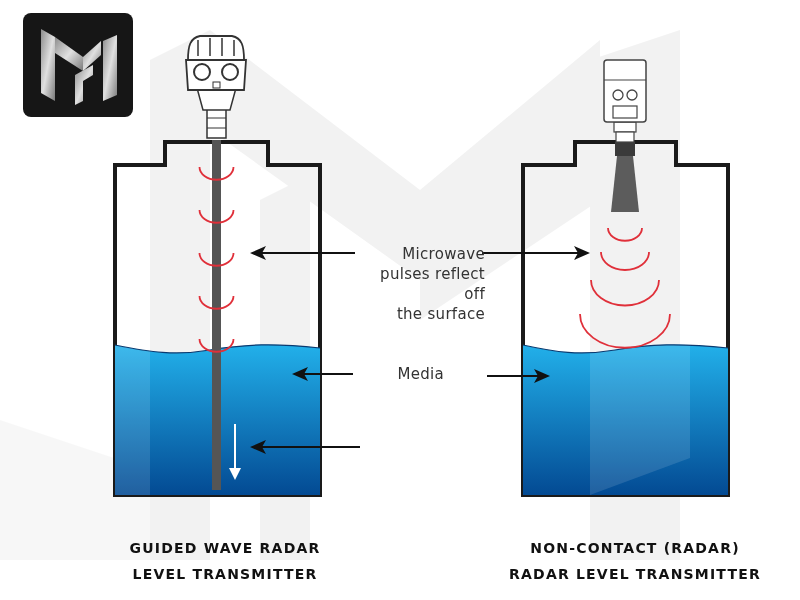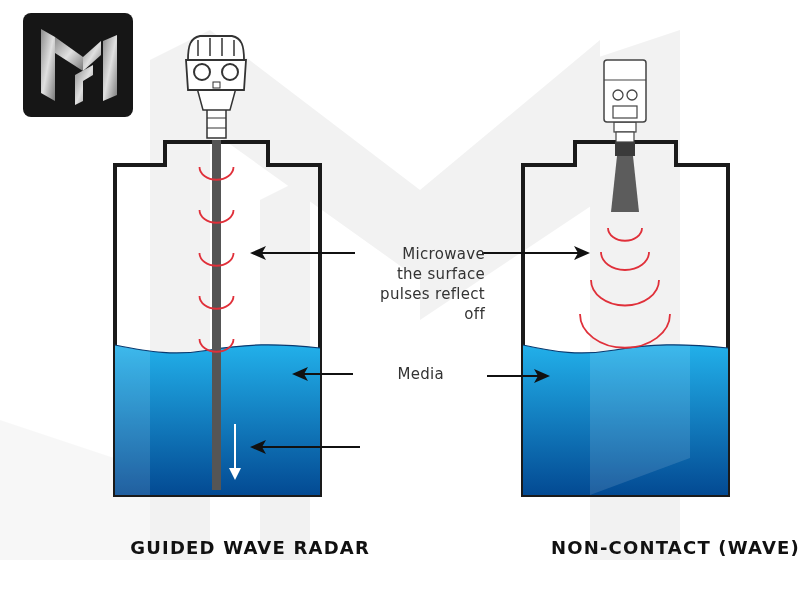--- a/index.html
+++ b/index.html
@@ -1,21 +1,21 @@
 <!DOCTYPE html>
 <html><head>
 <meta charset="utf-8">
 <style>
   html, body { margin: 0; padding: 0; }
   body { width: 800px; height: 600px; background: #ffffff; overflow: hidden; position: relative;
          font-family: "DejaVu Sans", sans-serif; }
   #diagram { position: absolute; left: 0; top: 0; width: 800px; height: 600px; }
   .label { position: absolute; text-align: right; color: #333333; font-size: 15px; line-height: 20px;
            font-family: "DejaVu Sans", sans-serif; letter-spacing: 0.3px; }
-  .title { position: absolute; text-align: right; color: #111111; font-size: 18px; font-weight: bold;
+  .title { position: absolute; text-align: center; color: #111111; font-size: 14px; font-weight: bold;
            line-height: 26px; letter-spacing: 1.2px; font-family: "DejaVu Sans", sans-serif; }
   #logo { position: absolute; left: 23px; top: 13px; width: 110px; height: 104px; background: #161616;
           border-radius: 8px; }
 </style>
 </head>
 <body>
 
 <svg id="diagram" viewBox="0 0 800 600" xmlns="http://www.w3.org/2000/svg">
   <defs>
     <linearGradient id="mediaGrad" x1="0" y1="0" x2="0" y2="1">
@@ -147,25 +147,27 @@
     <polygon points="18,16 32,24 32,88 18,80" fill="url(#lg)"></polygon>
     <polygon points="32,24 60,44 60,58 32,40" fill="url(#lg)"></polygon>
     <polygon points="60,44 78,28 78,42 60,58" fill="url(#lg)"></polygon>
     <polygon points="52,62 70,52 70,62 60,68 60,88 52,92" fill="url(#lg)"></polygon>
     <polygon points="80,28 94,22 94,82 80,88" fill="url(#lg)"></polygon>
   </svg>
 </div>
 
 <div class="label" style="left:355px; top:244px; width:130px;">
   <div>Microwave</div>
+  <div>pulses reflect off</div>
   <div>the surface</div>
-  <div>pulses reflect off</div>
 </div>
 <div class="label" style="left:364px; top:364px; width:80px;">Media</div>
 <div class="label" style="left:358px; top:438px; width:160px;">
 </div>
 
 <div class="title" style="left:80px; top:535px; width:290px;">
   <div>GUIDED WAVE RADAR</div>
+  <div>LEVEL TRANSMITTER</div>
 </div>
 <div class="title" style="left:470px; top:535px; width:330px;">
-  <div>NON-CONTACT (WAVE)</div>
+  <div>NON-CONTACT (RADAR)</div>
+  <div>RADAR LEVEL TRANSMITTER</div>
 </div>
 
 </body></html>

